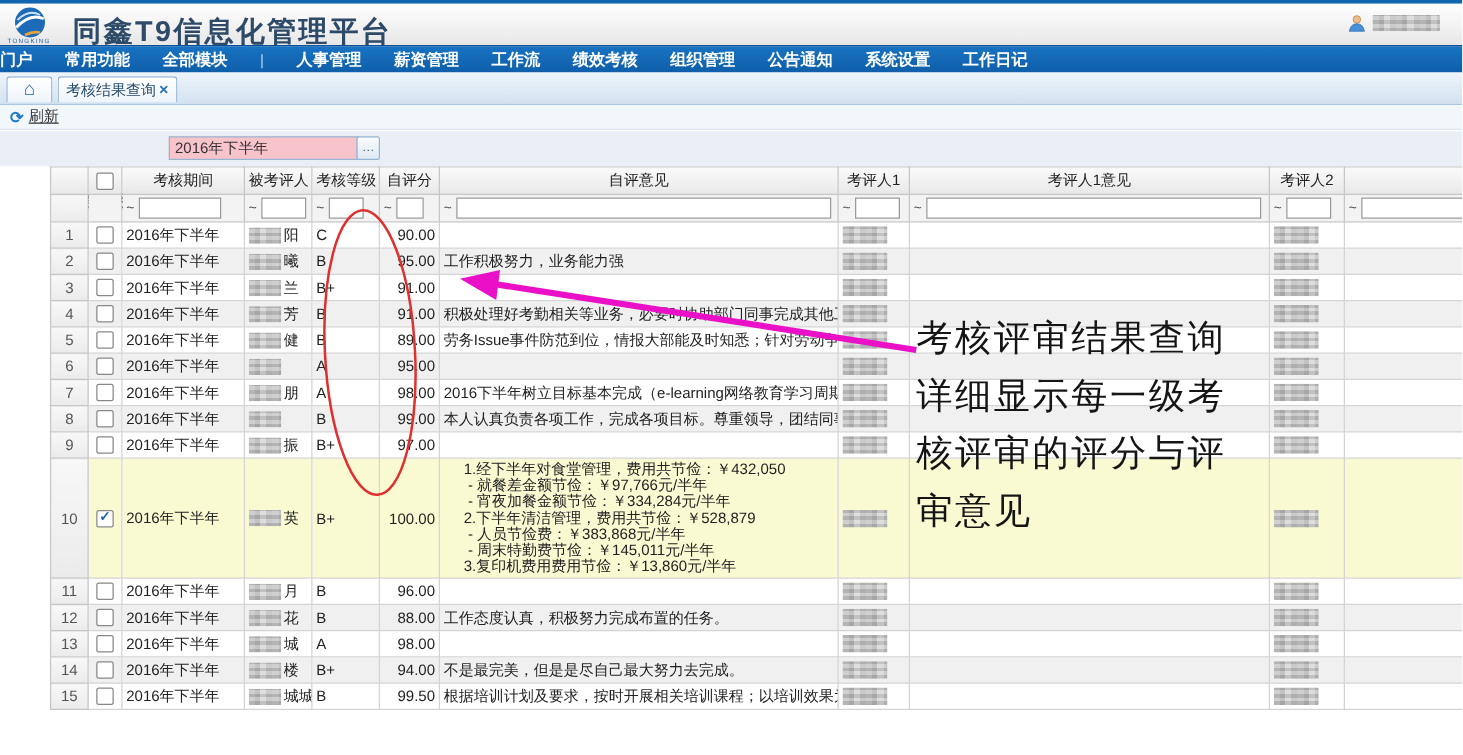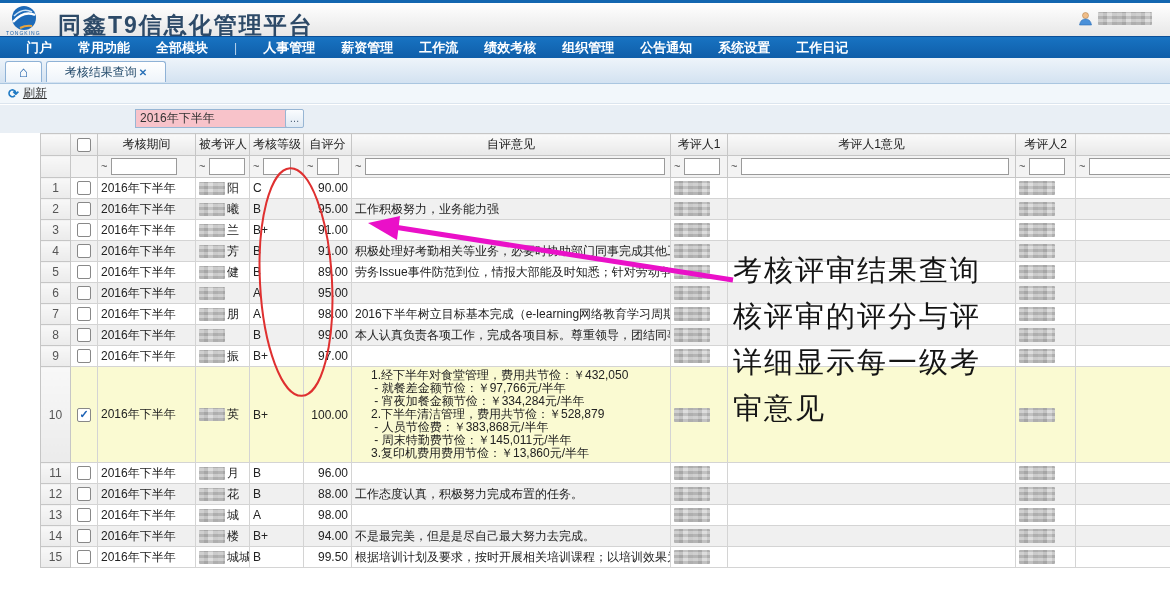--- a/index.html
+++ b/index.html
@@ -11,32 +11,32 @@
   .appheader{position:absolute;left:0;top:3px;width:1170px;height:33px;
              background:linear-gradient(#ffffff,#e7e7e7);border-bottom:1px solid #d0d0d0;}
   .logo{position:absolute;left:10px;top:2px;width:30px;height:26px;}
   .logotext{position:absolute;left:6px;top:27px;font-size:5px;color:#1a5fa8;letter-spacing:1px;}
   .apptitle{position:absolute;left:58px;top:7px;font-size:23px;font-weight:bold;
             color:#2d4a68;letter-spacing:2px;}
   .userarea{position:absolute;right:18px;top:8px;display:flex;align-items:center;gap:5px;}
   
   .menubar{position:absolute;left:0;top:36px;width:1170px;height:22px;
            background:linear-gradient(#1873c2,#0f5ea9);border-top:1px solid #0b4f97;
-           display:flex;align-items:center;padding-left:26px;gap:26px;box-sizing:border-box;}
+           display:flex;align-items:center;gap:26px;box-sizing:border-box;}
   .mi{color:#fff;font-size:13px;font-weight:bold;cursor:pointer;white-space:nowrap;}
   .mdiv{color:#bcd6ee;font-size:12px;}
   
   .tabbar{position:absolute;left:0;top:58px;width:1170px;height:25px;
           background:linear-gradient(#eef4fa,#d3e2f1);border-bottom:1px solid #aac6e0;}
   .tab{position:absolute;top:3px;height:21px;background:linear-gradient(#ffffff,#eef4fa);
        border:1px solid #8fb2d6;border-bottom:none;border-radius:3px 3px 0 0;
        display:flex;align-items:center;justify-content:center;box-sizing:border-box;}
   .hometab{left:5px;width:37px;}
   .homeglyph{color:#1d5fa9;font-size:15px;font-weight:bold;line-height:14px;}
-  .maintab{left:46px;width:120px;gap:2px;}
+  .maintab{left:46px;width:96px;gap:2px;}
   .tablabel{font-size:12px;color:#234a6b;}
   .tabclose{font-size:10px;color:#2a71b8;font-weight:bold;}
   
   .toolbar{position:absolute;left:0;top:84px;width:1170px;height:20px;background:#f2f7fb;
            border-bottom:1px solid #dce5ee;display:flex;align-items:center;padding-left:8px;
            gap:4px;box-sizing:border-box;}
   .refreshglyph{color:#1f7ac4;font-size:13px;font-weight:bold;}
   .refreshlabel{font-size:12px;color:#333;text-decoration:underline;}
   
   .filterbar{position:absolute;left:0;top:105px;width:1170px;height:28px;background:#e9eff5;}
@@ -427,18 +427,18 @@
   </div>
 
   <svg class="overlay" viewBox="0 0 1170 604">
     <ellipse cx="296" cy="282" rx="36" ry="114" fill="none" stroke-width="2" transform="rotate(-3 296 282)" stroke="#df3030"></ellipse>
     <line x1="733" y1="280" x2="394" y2="227" stroke-width="5" stroke="#ea10c8"></line>
     <polygon points="368,223 397,240 400,216" fill="#ea10c8"></polygon>
   </svg>
 
   <div class="antext">
       <div>考核评审结果查询</div>
+      <div>详细显示每一级考</div>
       <div>核评审的评分与评</div>
-      <div>详细显示每一级考</div>
       <div>审意见</div>
     </div>
 
 </div>
 
 </body></html>

